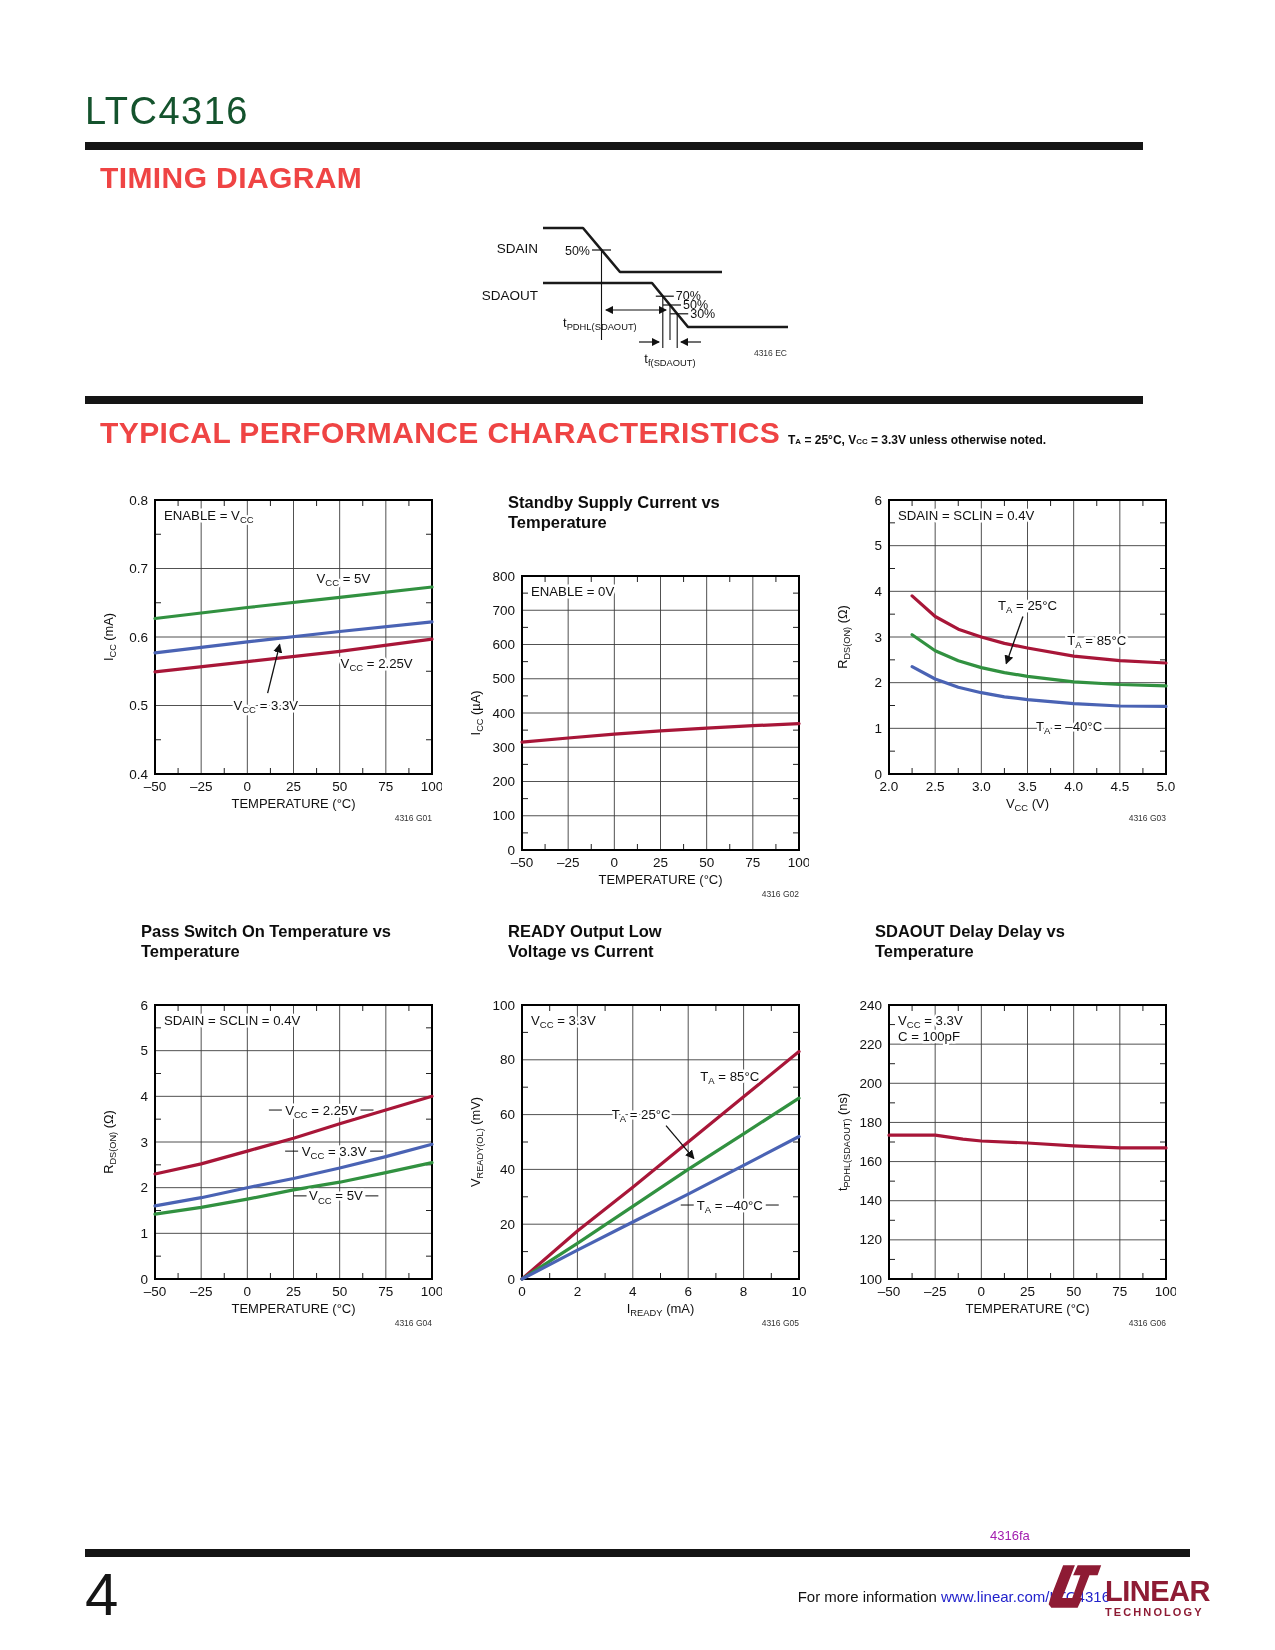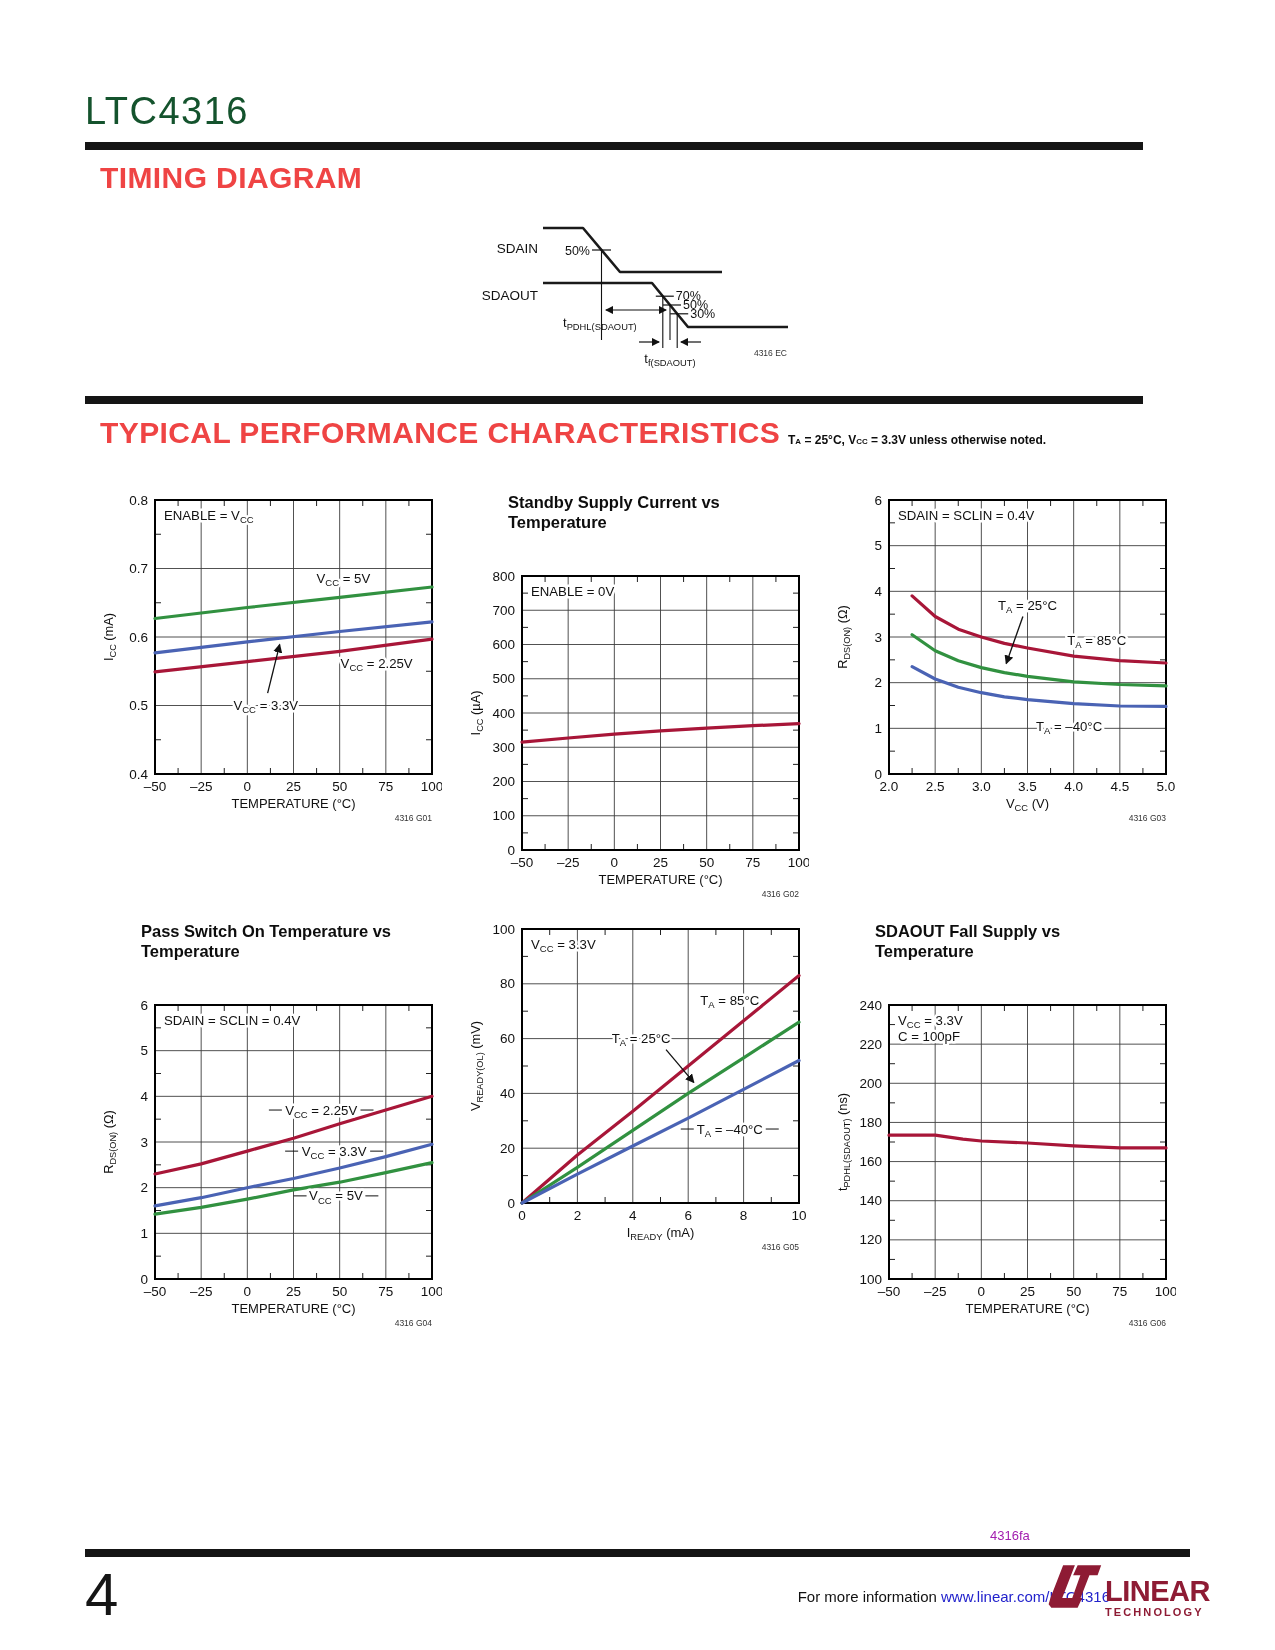--- a/index.html
+++ b/index.html
@@ -338,21 +338,24 @@
           <text x="49" y="240.83333333333334" font-size="13.5" text-anchor="end" fill="#111"><tspan>1</tspan></text>
           <text x="49" y="195.16666666666666" font-size="13.5" text-anchor="end" fill="#111"><tspan>2</tspan></text>
           <text x="49" y="149.5" font-size="13.5" text-anchor="end" fill="#111"><tspan>3</tspan></text>
           <text x="49" y="103.83333333333333" font-size="13.5" text-anchor="end" fill="#111"><tspan>4</tspan></text>
           <text x="49" y="58.166666666666664" font-size="13.5" text-anchor="end" fill="#111"><tspan>5</tspan></text>
           <text x="49" y="12.5" font-size="13.5" text-anchor="end" fill="#111"><tspan>6</tspan></text>
           <text x="194.5" y="316" font-size="13" text-anchor="middle" fill="#111"><tspan>TEMPERATURE (°C)</tspan></text>
           <text x="0" y="0" font-size="12.8" text-anchor="middle" fill="#111" transform="translate(14 145) rotate(-90)"><tspan>R</tspan><tspan dy="3.072" font-size="9.216">DS(ON)</tspan><tspan dy="-3.072"> (Ω)</tspan></text>
           <text x="333" y="329" font-size="8.5" text-anchor="end" fill="#333"><tspan>4316 G04</tspan></text>
         </svg></div>
-      <div class="chart" style="left: 466px; top: 921px;"><svg width="343" height="332" viewBox="0 0 343 332">
+      <div class="chart" style="left: 466px; top: 921px;"><div class="chart-title">
+          <span>READY Output Low</span>
+          <span>Voltage vs Current</span>
+        </div><svg width="343" height="332" viewBox="0 0 343 332">
           <defs>
             <marker id="ah4" viewBox="0 0 8 8" refX="7" refY="4" markerWidth="7" markerHeight="7" orient="auto">
               <path d="M0,0 L8,4 L0,8 Z" fill="#111"></path>
             </marker>
           </defs>
           <line x1="111.4" y1="8" x2="111.4" y2="282" stroke="#3d3d3d" stroke-width="0.9"></line>
           <line x1="166.8" y1="8" x2="166.8" y2="282" stroke="#3d3d3d" stroke-width="0.9"></line>
           <line x1="222.2" y1="8" x2="222.2" y2="282" stroke="#3d3d3d" stroke-width="0.9"></line>
           <line x1="277.6" y1="8" x2="277.6" y2="282" stroke="#3d3d3d" stroke-width="0.9"></line>
           <line x1="56" y1="227.20000000000002" x2="333" y2="227.20000000000002" stroke="#3d3d3d" stroke-width="0.9"></line>
@@ -400,21 +403,21 @@
           <text x="49" y="231.70000000000002" font-size="13.5" text-anchor="end" fill="#111"><tspan>20</tspan></text>
           <text x="49" y="176.9" font-size="13.5" text-anchor="end" fill="#111"><tspan>40</tspan></text>
           <text x="49" y="122.10000000000001" font-size="13.5" text-anchor="end" fill="#111"><tspan>60</tspan></text>
           <text x="49" y="67.30000000000001" font-size="13.5" text-anchor="end" fill="#111"><tspan>80</tspan></text>
           <text x="49" y="12.5" font-size="13.5" text-anchor="end" fill="#111"><tspan>100</tspan></text>
           <text x="194.5" y="316" font-size="13" text-anchor="middle" fill="#111"><tspan>I</tspan><tspan dy="3.12" font-size="9.36">READY</tspan><tspan dy="-3.12"> (mA)</tspan></text>
           <text x="0" y="0" font-size="12.8" text-anchor="middle" fill="#111" transform="translate(14 145) rotate(-90)"><tspan>V</tspan><tspan dy="3.072" font-size="9.216">READY(OL)</tspan><tspan dy="-3.072"> (mV)</tspan></text>
           <text x="333" y="329" font-size="8.5" text-anchor="end" fill="#333"><tspan>4316 G05</tspan></text>
         </svg></div>
       <div class="chart" style="left: 833px; top: 921px;"><div class="chart-title">
-          <span>SDAOUT Fall Supply vs</span>
+          <span>SDAOUT Delay Delay vs</span>
           <span>Temperature</span>
         </div><svg width="343" height="332" viewBox="0 0 343 332">
           <defs>
             <marker id="ah5" viewBox="0 0 8 8" refX="7" refY="4" markerWidth="7" markerHeight="7" orient="auto">
               <path d="M0,0 L8,4 L0,8 Z" fill="#111"></path>
             </marker>
           </defs>
           <line x1="102.16666666666666" y1="8" x2="102.16666666666666" y2="282" stroke="#3d3d3d" stroke-width="0.9"></line>
           <line x1="148.33333333333331" y1="8" x2="148.33333333333331" y2="282" stroke="#3d3d3d" stroke-width="0.9"></line>
           <line x1="194.5" y1="8" x2="194.5" y2="282" stroke="#3d3d3d" stroke-width="0.9"></line>

